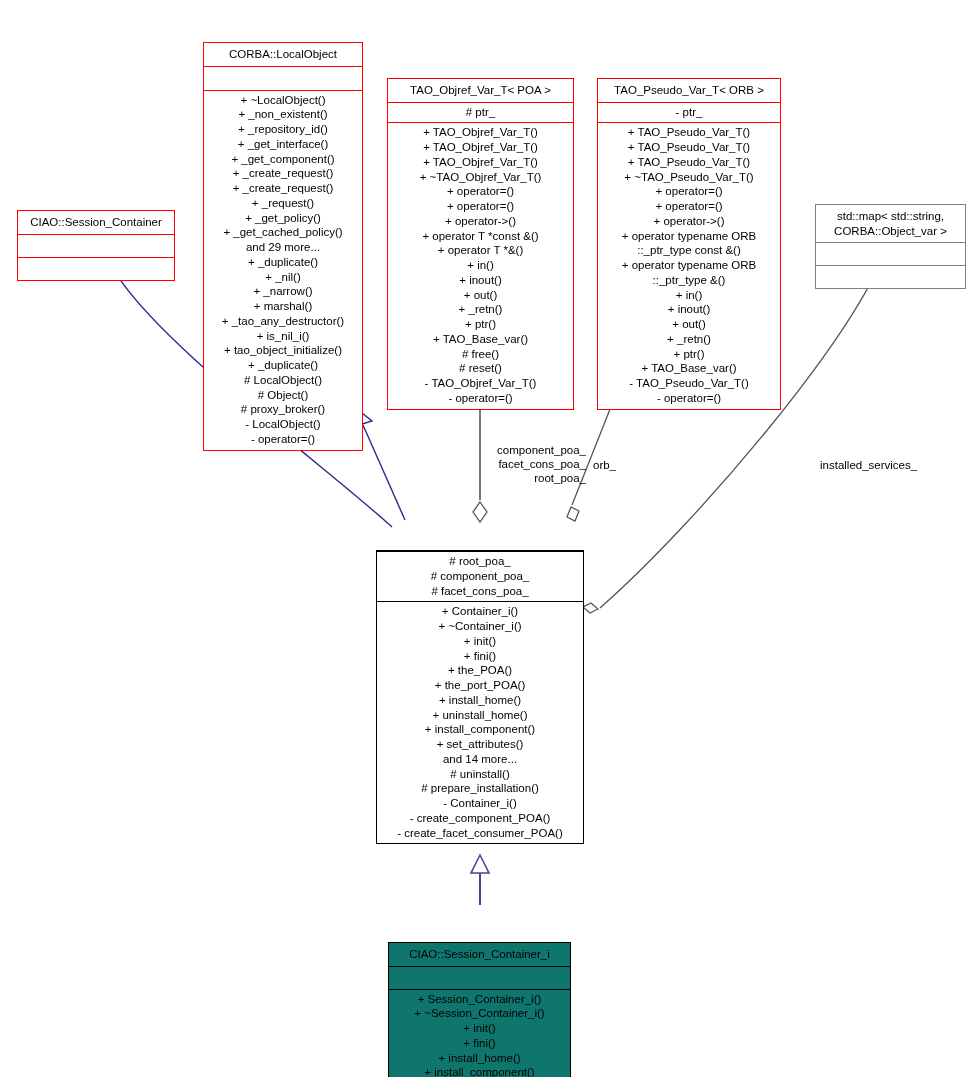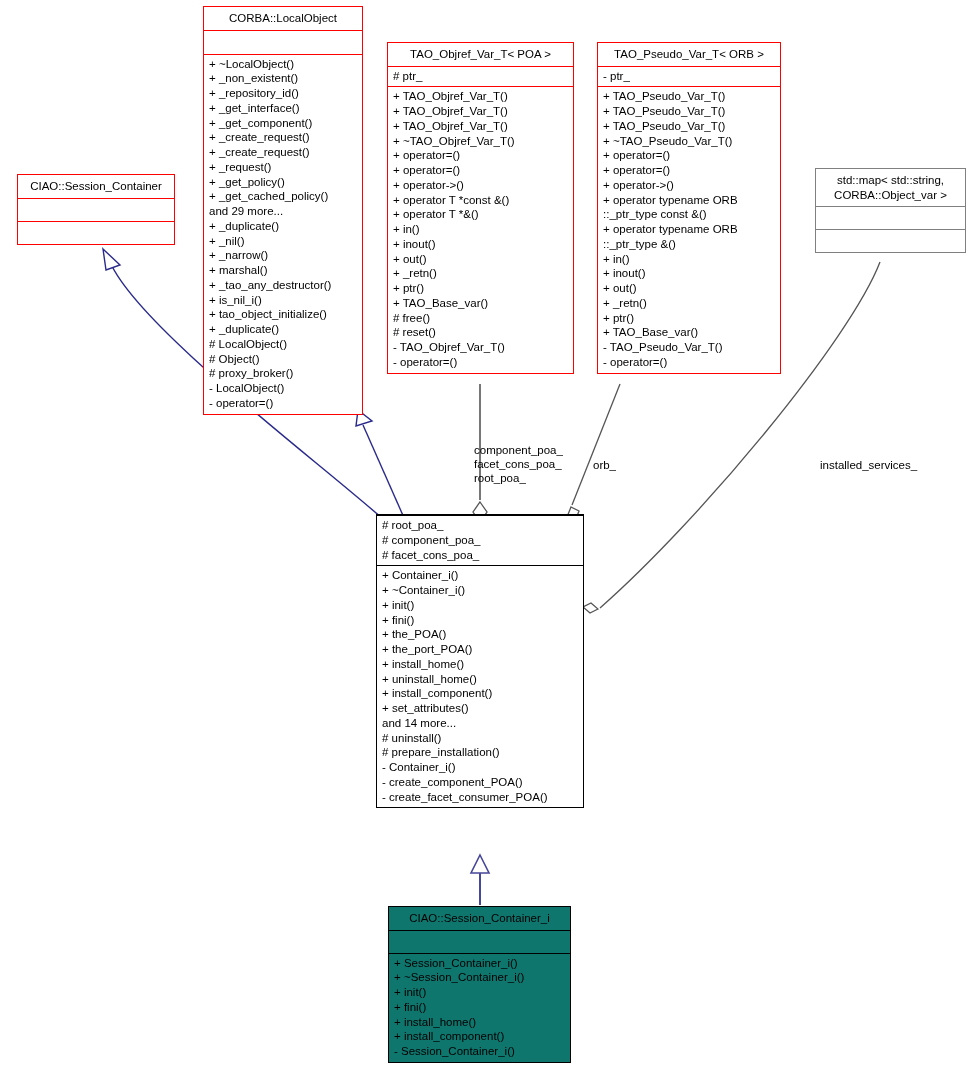--- a/index.html
+++ b/index.html
@@ -29,20 +29,21 @@
     height: 1077px;
     pointer-events: none;
   }
   .uml-node {
     position: absolute;
     box-sizing: border-box;
     background: #ffffff;
     font-size: 11.5px;
     line-height: 14.7px;
     color: #000000;
+    margin-top: 36px;
   }
   .uml-node.red {
     border: 1px solid #ff0000;
     background: #ffffff;
   }
   .uml-node.black {
     border: 1px solid #000000;
     background: #ffffff;
   }
   .uml-node.gray-fill {
@@ -62,42 +63,42 @@
   }
   .node-title.left-ind {
     text-align: left;
     padding-left: 7px;
   }
   .sep-red { border-top: 1px solid #ff0000; }
   .sep-black { border-top: 1px solid #000000; }
   .sep-gray { border-top: 1px solid #808080; }
   .node-section {
     padding: 2px 5px 3px 5px;
-    text-align: left;
+    text-align: center;
   }
   .node-section.empty {
     height: 22px;
     padding: 0;
   }
   .node-section.empty-sm {
     height: 23px;
     padding: 0;
   }
   .member {
     white-space: pre;
     font-size: 11.5px;
     line-height: 14.75px;
   }
   .edge-label {
     position: absolute;
     font-size: 11.5px;
     line-height: 14px;
     color: #000000;
     white-space: pre-line;
-    text-align: left;
+    text-align: right;
   }
   .edge-label.left {
     text-align: left;
   }
 </style>
 </head>
 <body>
 
 <div id="diagram">
 

